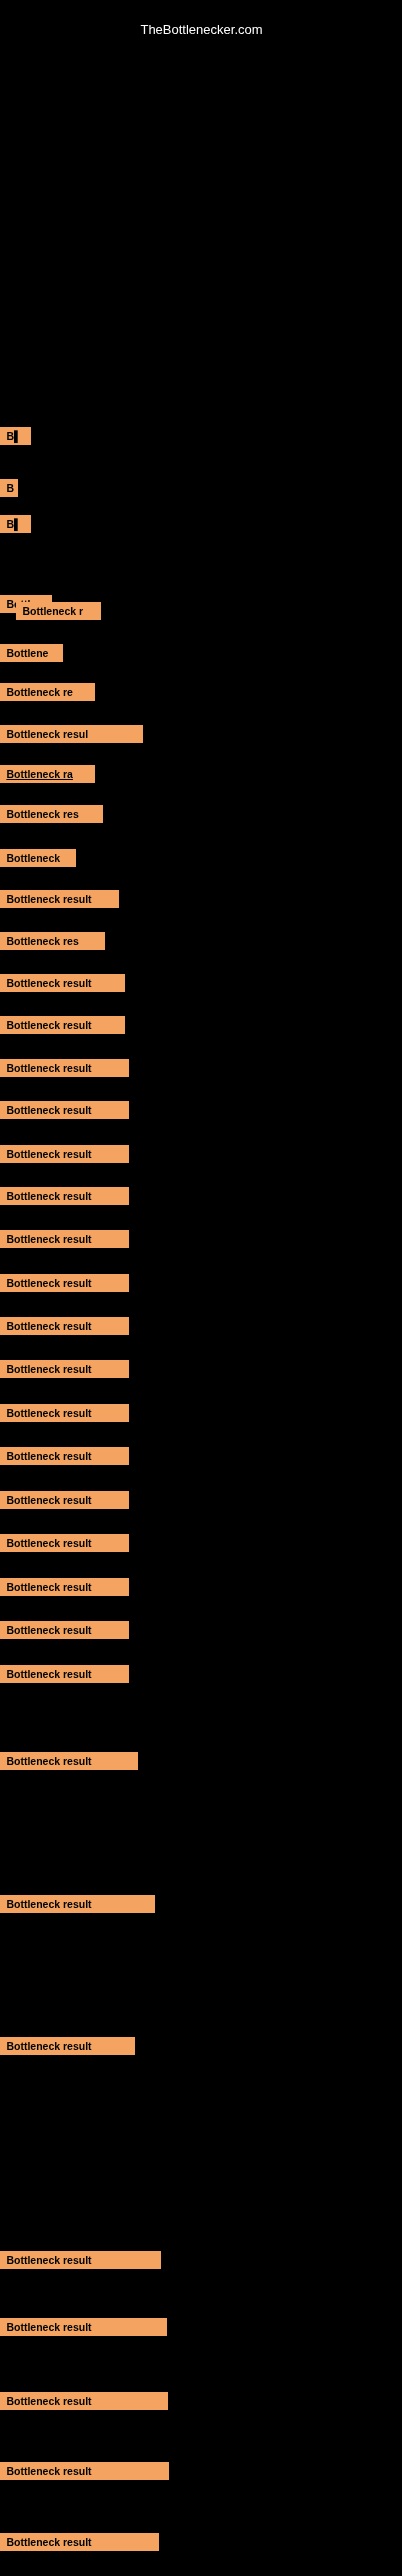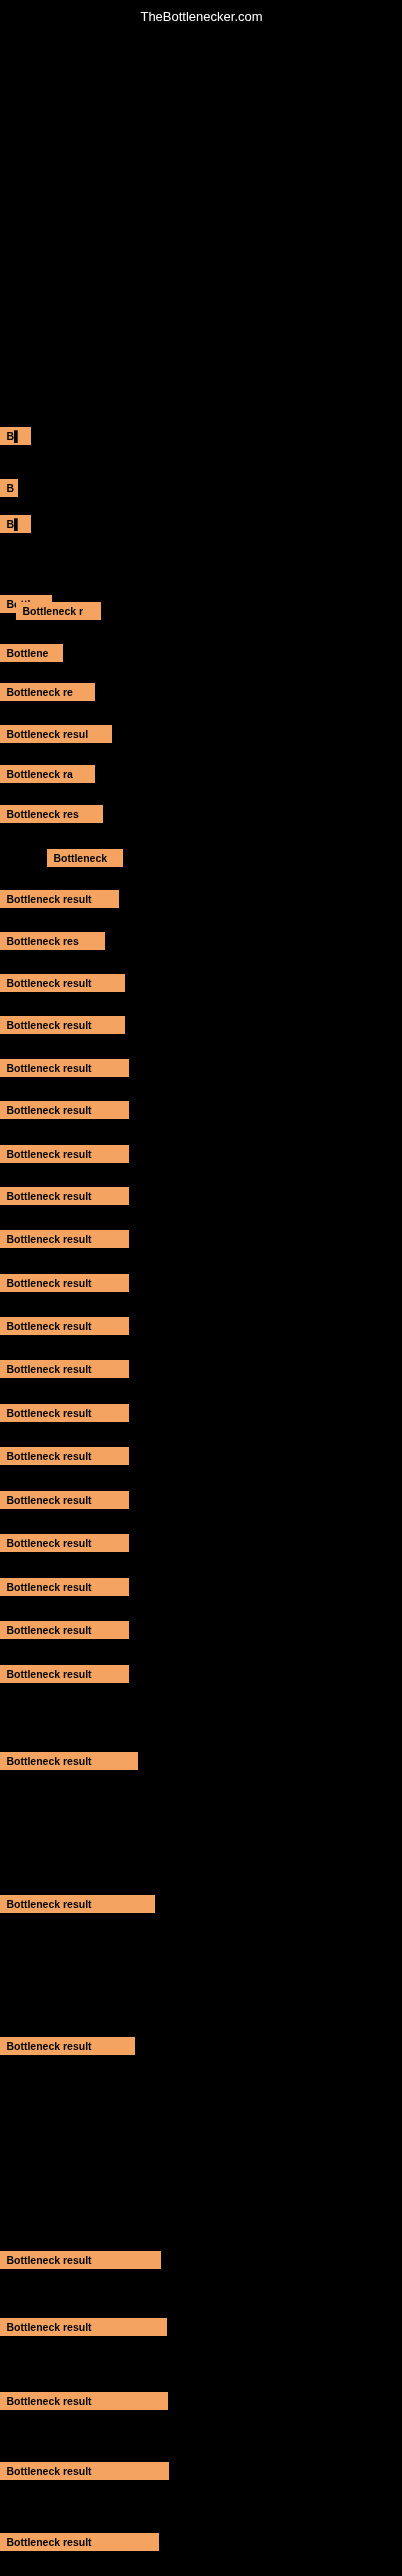--- a/index.html
+++ b/index.html
@@ -14,21 +14,21 @@
       min-height: 2576px;
       font-family: Arial, sans-serif;
       position: relative;
       overflow-x: hidden;
     }
 
     .site-title {
       color: #ffffff;
       font-size: 13px;
       text-align: center;
-      padding-top: 9px;
+      padding-top: 22px;
       padding-bottom: 3.2px;
       font-weight: normal;
     }
 
     .bottleneck-item {
       display: block;
       background-color: #f4a460;
       color: #000000;
       font-size: 10.5px;
       font-weight: bold;
@@ -71,29 +71,29 @@
     <div class="item-row" style="top: 602px; left: 16px;">
       <span class="bottleneck-item" style="width: 85px;">Bottleneck r</span>
     </div>
     <div class="item-row" style="top: 644px; left: 0px;">
       <span class="bottleneck-item" style="width: 63px;">Bottlene</span>
     </div>
     <div class="item-row" style="top: 683px; left: 0px;">
       <span class="bottleneck-item" style="width: 95px;">Bottleneck re</span>
     </div>
     <div class="item-row" style="top: 725px; left: 0px;">
-      <span class="bottleneck-item" style="width: 112px;">Bottleneck resul</span>
+      <span class="bottleneck-item" style="width: 143px;">Bottleneck resul</span>
     </div>
-    <div class="item-row" style="top: 765px; left: 0px;">
+    <div class="item-row" style="top: 765px; left: 0px; text-decoration: underline;">
       <span class="bottleneck-item" style="width: 95px;">Bottleneck ra</span>
     </div>
     <div class="item-row" style="top: 805px; left: 0px;">
       <span class="bottleneck-item" style="width: 103px;">Bottleneck res</span>
     </div>
-    <div class="item-row" style="top: 849px; left: 0px; padding-left: 47px;">
+    <div class="item-row" style="top: 849px; left: 0px;">
       <span class="bottleneck-item" style="width: 76px;">Bottleneck</span>
     </div>
     <div class="item-row" style="top: 890px; left: 0px;">
       <span class="bottleneck-item" style="width: 119px;">Bottleneck result</span>
     </div>
     <div class="item-row" style="top: 932px; left: 0px;">
       <span class="bottleneck-item" style="width: 105px;">Bottleneck res</span>
     </div>
     <div class="item-row" style="top: 974px; left: 0px;">
       <span class="bottleneck-item" style="width: 125px;">Bottleneck result</span>

